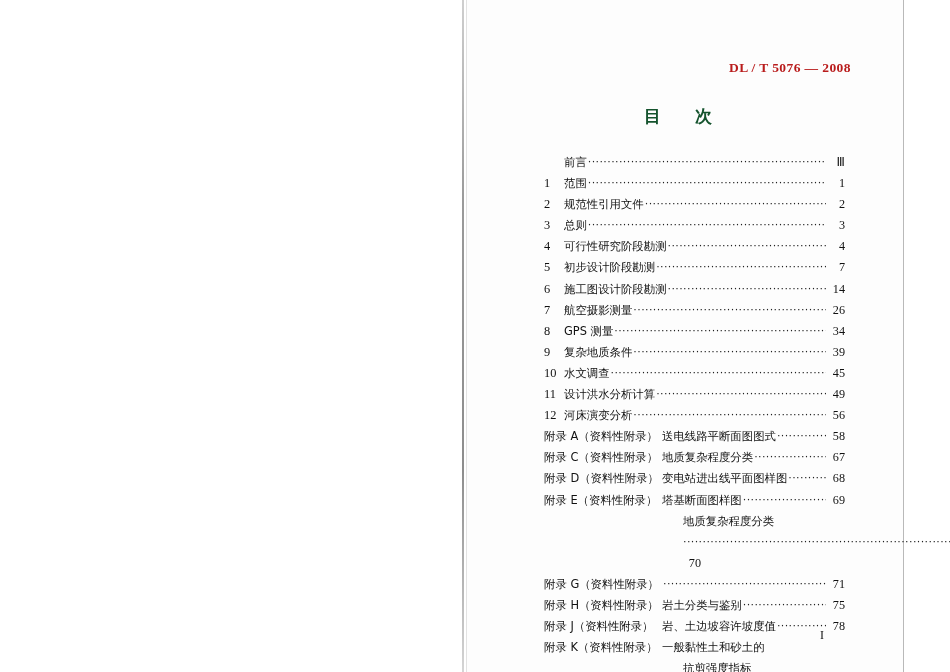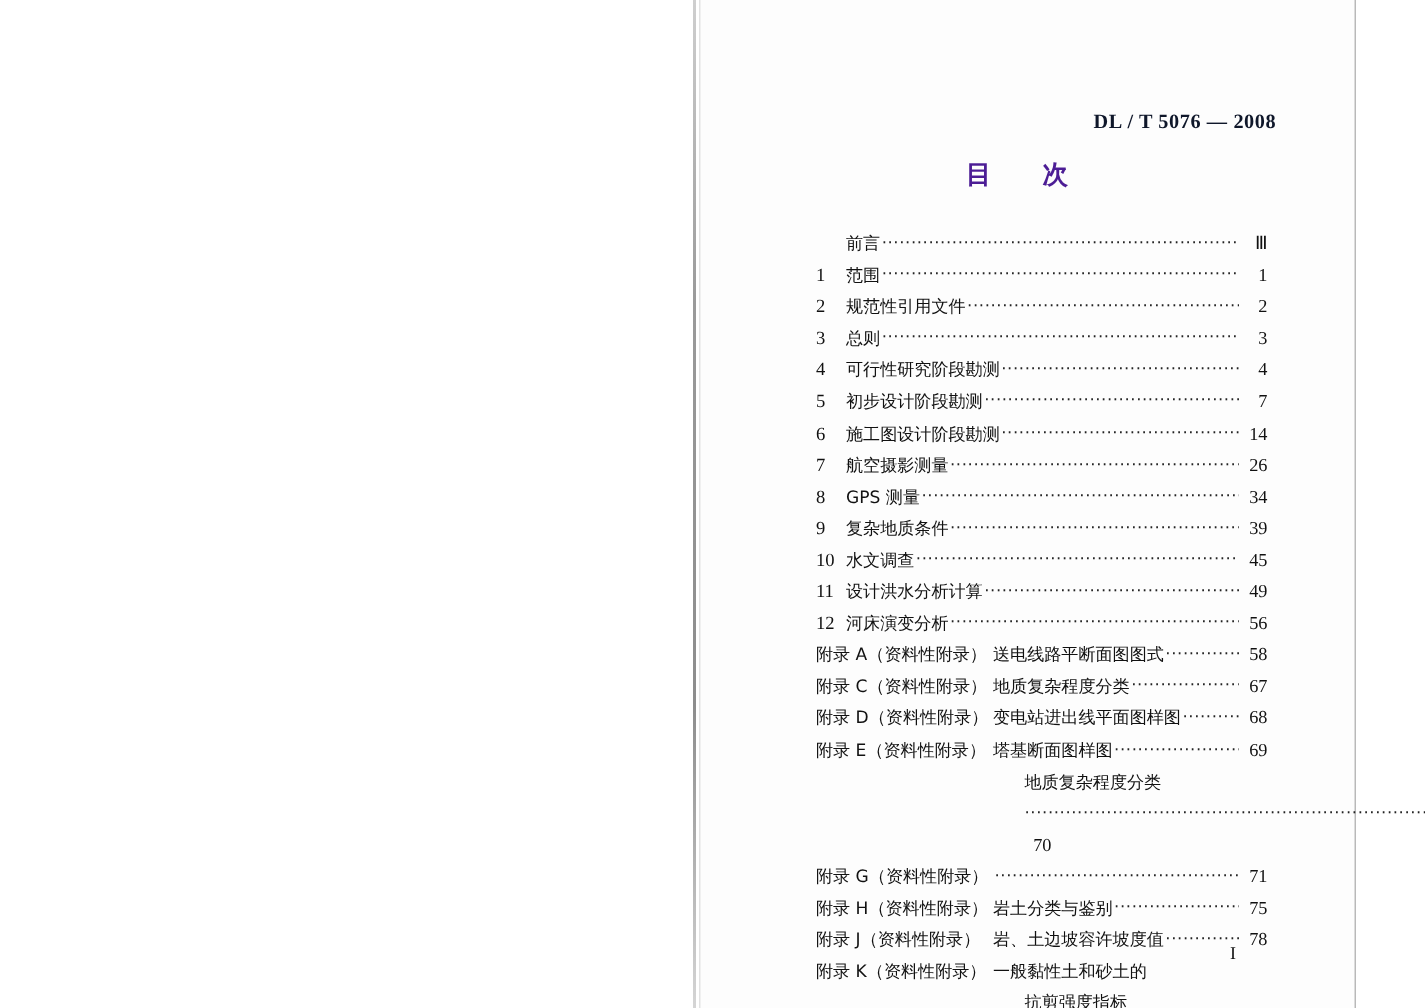--- a/index.html
+++ b/index.html
@@ -48,38 +48,38 @@
     position: absolute;
     left: 467px;
     top: 0;
     width: 436px;
     height: 672px;
     background: #fdfdfd;
   }
   .header-code {
     position: absolute;
     left: 729px;
-    top: 73px;
+    top: 60px;
     font-family: "Liberation Serif", serif;
     font-weight: bold;
     font-size: 13.5px;
     letter-spacing: 0.4px;
-    color: #0f172a;
+    color: #b91c1c;
   }
   .toc-title {
     position: absolute;
     left: 467px;
     top: 105px;
     width: 436px;
     text-align: center;
     font-family: "DejaVu Sans", sans-serif;
     font-weight: bold;
     font-size: 17px;
     letter-spacing: 14px;
-    color: #4c1d95;
+    color: #14532d;
   }
   .toc {
     position: absolute;
     left: 505px;
     top: 152px;
     width: 340px;
   }
   .row {
     display: flex;
     align-items: baseline;

